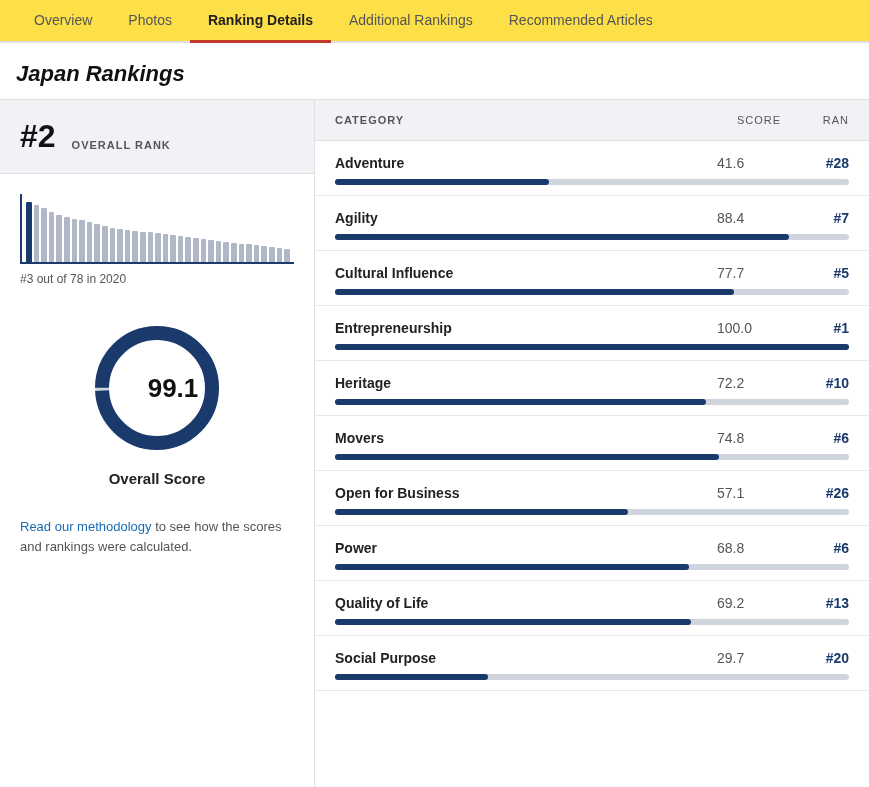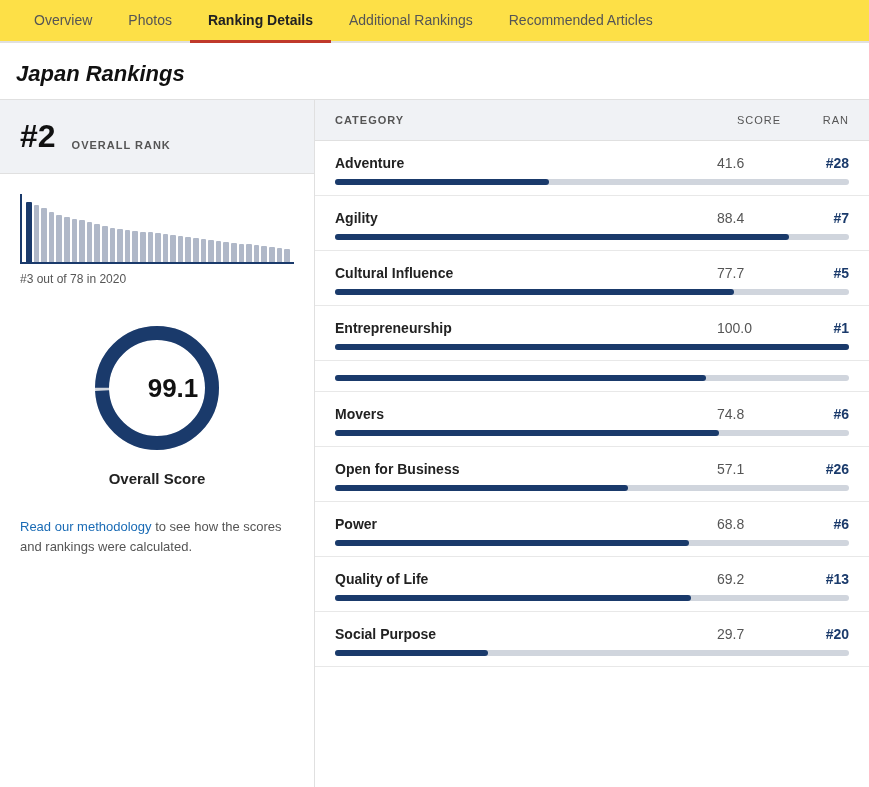--- a/index.html
+++ b/index.html
@@ -354,20 +354,25 @@
           <div class="category-row-top">
             <div class="category-name">Entrepreneurship</div>
             <div class="category-score">100.0</div>
             <div class="category-rank">#1</div>
           </div>
           <div class="progress-bar-bg">
             <div class="progress-bar-fill" style="width: 100%;"></div>
           </div>
         </div>
         <div class="category-row">
+          <div class="category-row-top">
+            <div class="category-name">Heritage</div>
+            <div class="category-score">72.2</div>
+            <div class="category-rank">#10</div>
+          </div>
           <div class="progress-bar-bg">
             <div class="progress-bar-fill" style="width: 72.2%;"></div>
           </div>
         </div>
         <div class="category-row">
           <div class="category-row-top">
             <div class="category-name">Movers</div>
             <div class="category-score">74.8</div>
             <div class="category-rank">#6</div>
           </div>

